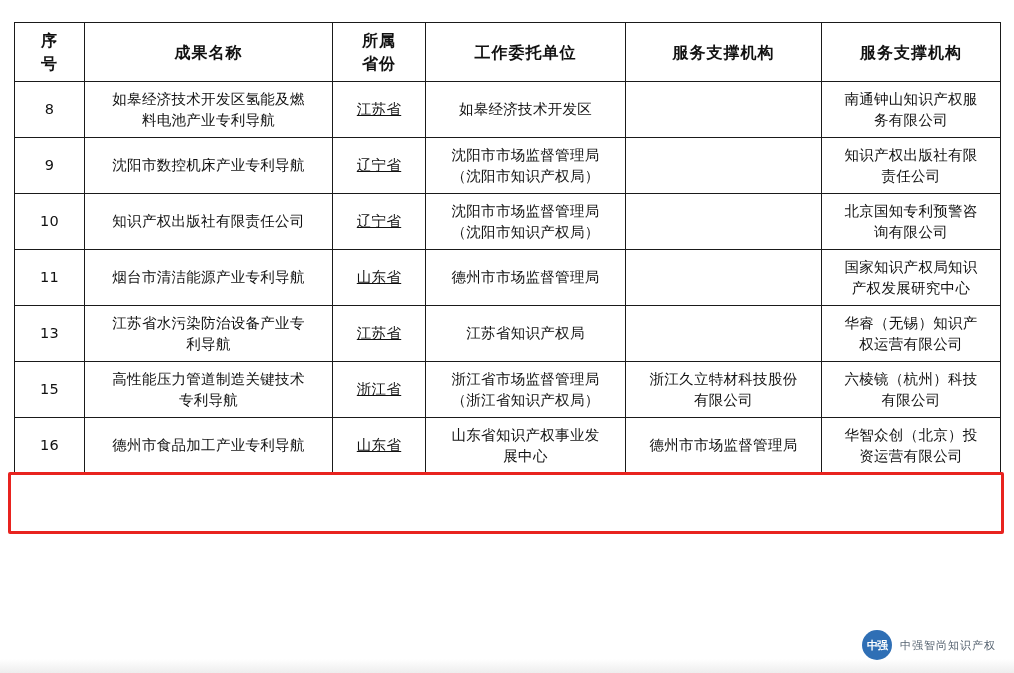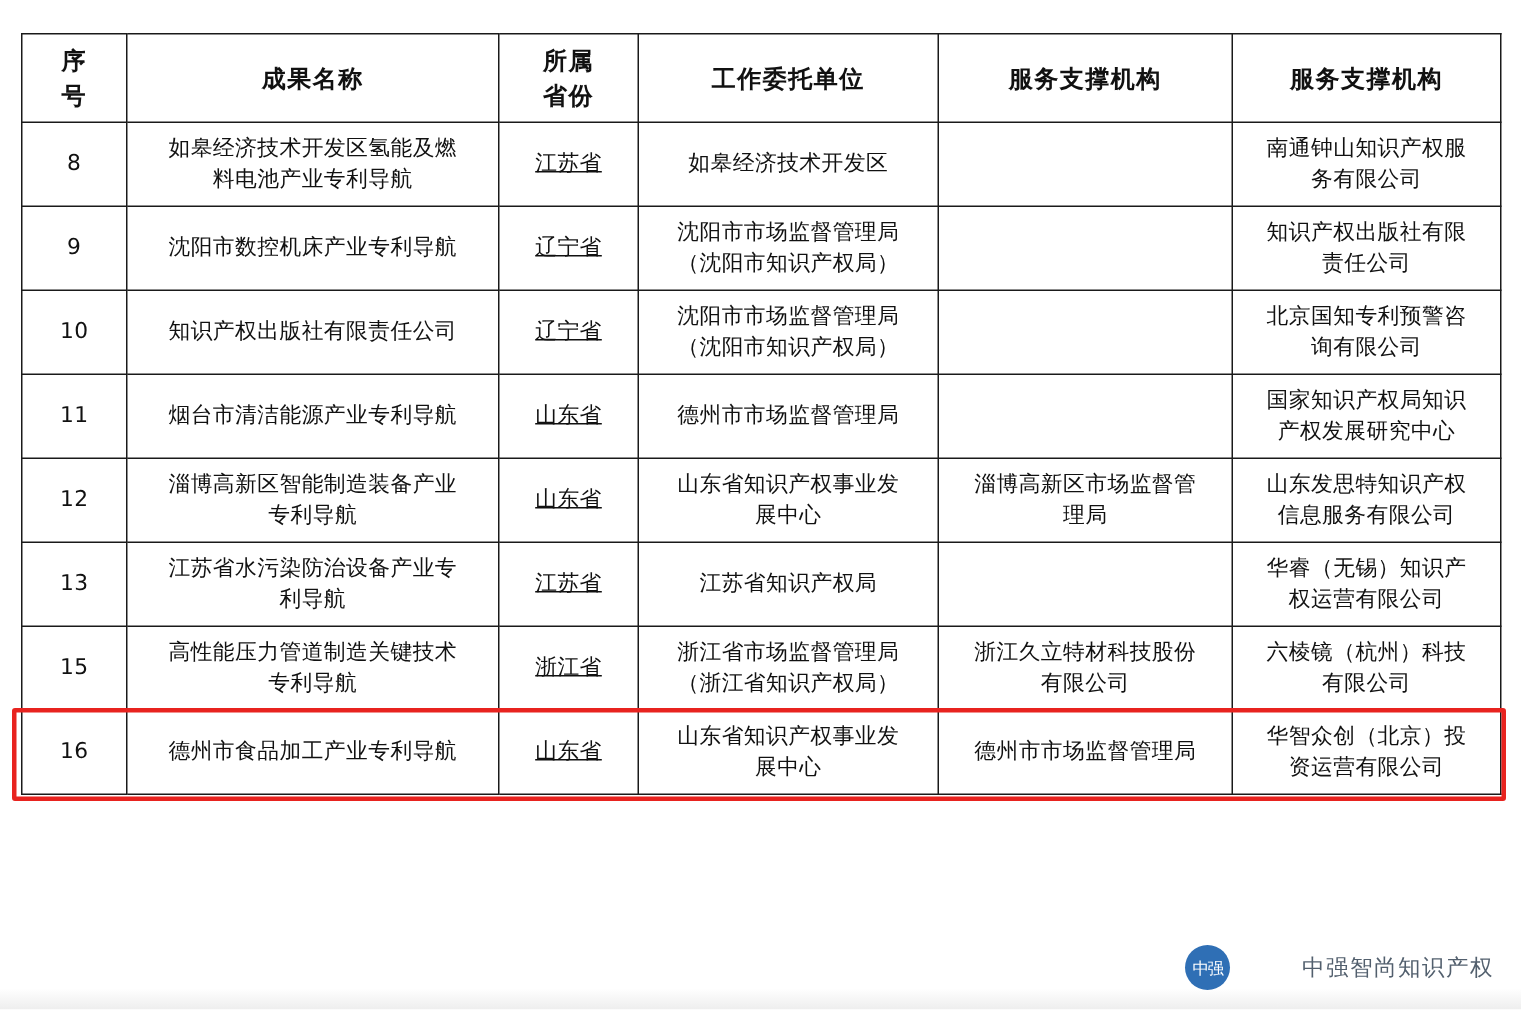--- a/index.html
+++ b/index.html
@@ -99,30 +99,29 @@
   #watermark .wm-logo {
     width: 30px;
     height: 30px;
     border-radius: 50%;
     background: #2f6fb5;
     color: #fff;
     font-size: 11px;
     display: flex;
     align-items: center;
     justify-content: center;
-    font-weight: normal;
+    font-weight: bold;
     letter-spacing: -1px;
   }
   #watermark .wm-text {
-    font-size: 15px;
+    font-size: 11px;
     color: #3b4a5a;
     opacity: 0.88;
     letter-spacing: 1px;
     white-space: nowrap;
-    margin-left: 40px;
   }
 
   
   #scan-shade {
     position: absolute;
     left: 0;
     bottom: 0;
     width: 1014px;
     height: 14px;
     background: linear-gradient(to bottom, rgba(255,255,255,0), rgba(205,205,205,0.35));
@@ -181,28 +180,20 @@
         </tr>
         <tr class="r">
           <td class="idx">11</td>
           <td class="name">烟台市清洁能源产业专利导航</td>
           <td class="prov">山东省</td>
           <td>德州市市场监督管理局</td>
           <td></td>
           <td>国家知识产权局知识产权发展研究中心</td>
         </tr>
         <tr class="r">
-          <td class="idx">12</td>
-          <td class="name">淄博高新区智能制造装备产业专利导航</td>
-          <td class="prov">山东省</td>
-          <td>山东省知识产权事业发展中心</td>
-          <td>淄博高新区市场监督管理局</td>
-          <td>山东发思特知识产权信息服务有限公司</td>
-        </tr>
-        <tr class="r">
           <td class="idx">13</td>
           <td class="name">江苏省水污染防治设备产业专利导航</td>
           <td class="prov">江苏省</td>
           <td>江苏省知识产权局</td>
           <td></td>
           <td>华睿（无锡）知识产权运营有限公司</td>
         </tr>
         <tr class="r">
           <td class="idx">15</td>
           <td class="name">高性能压力管道制造关键技术专利导航</td>

